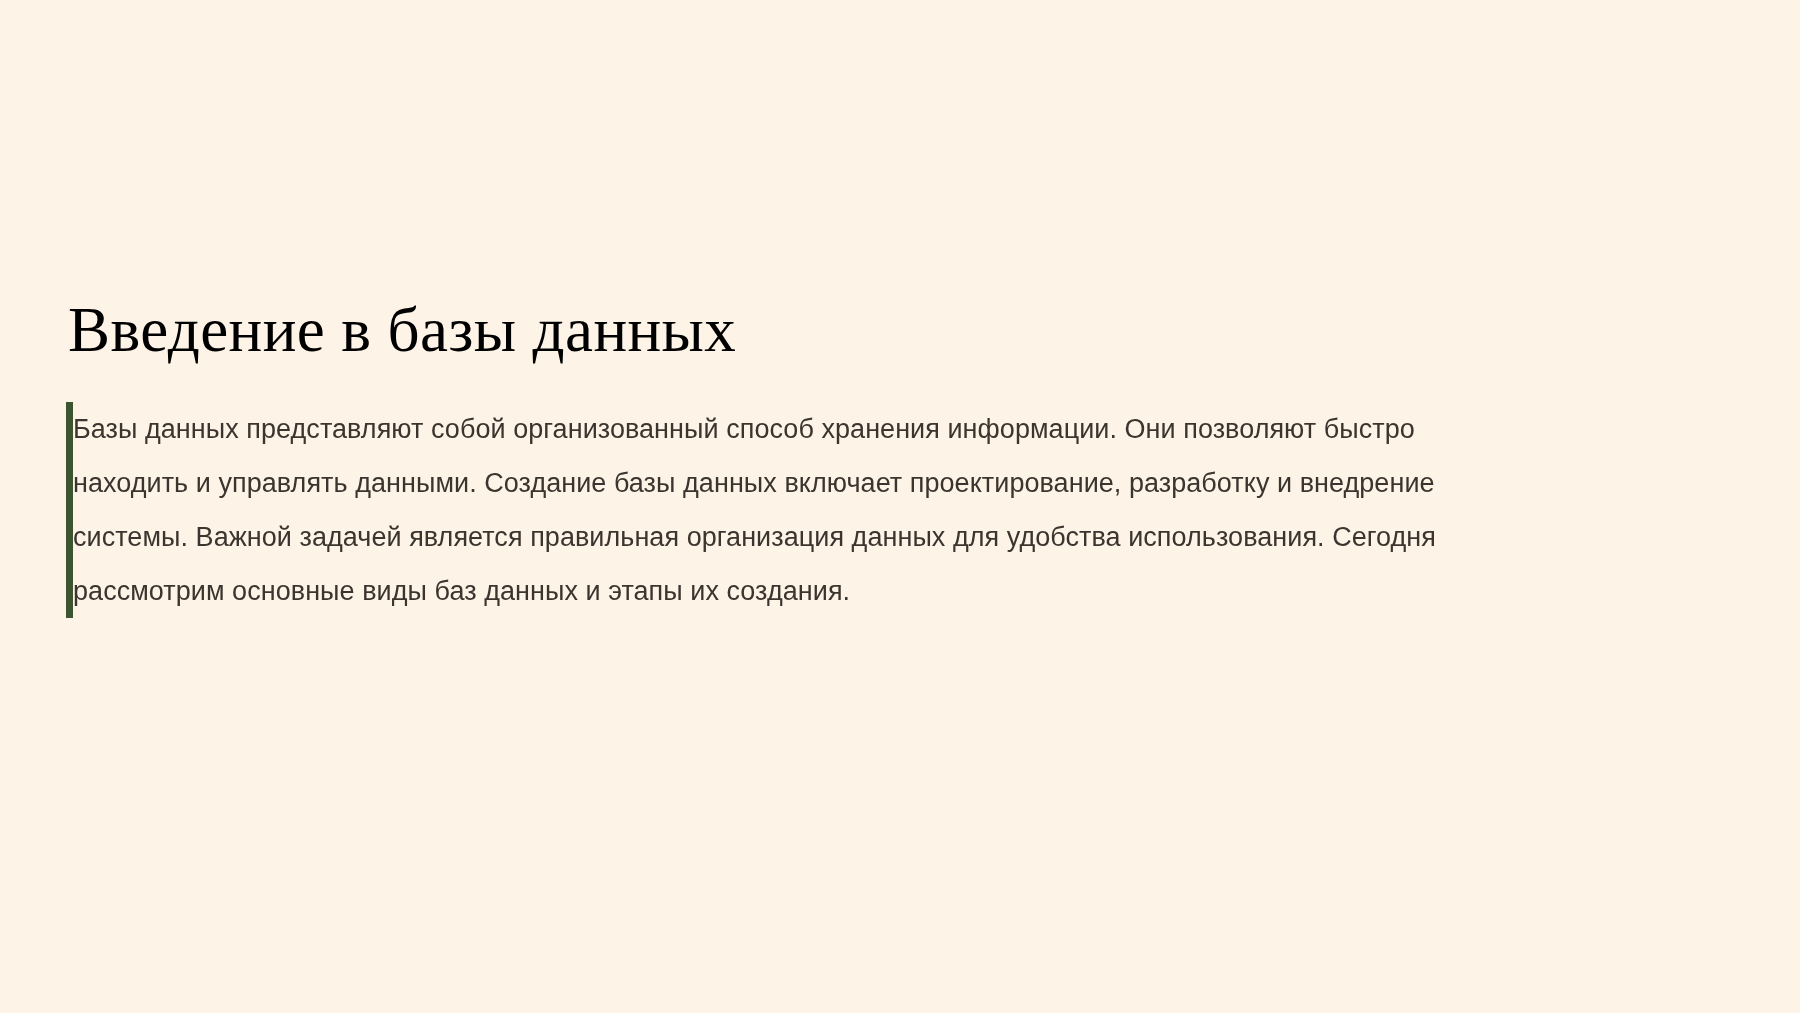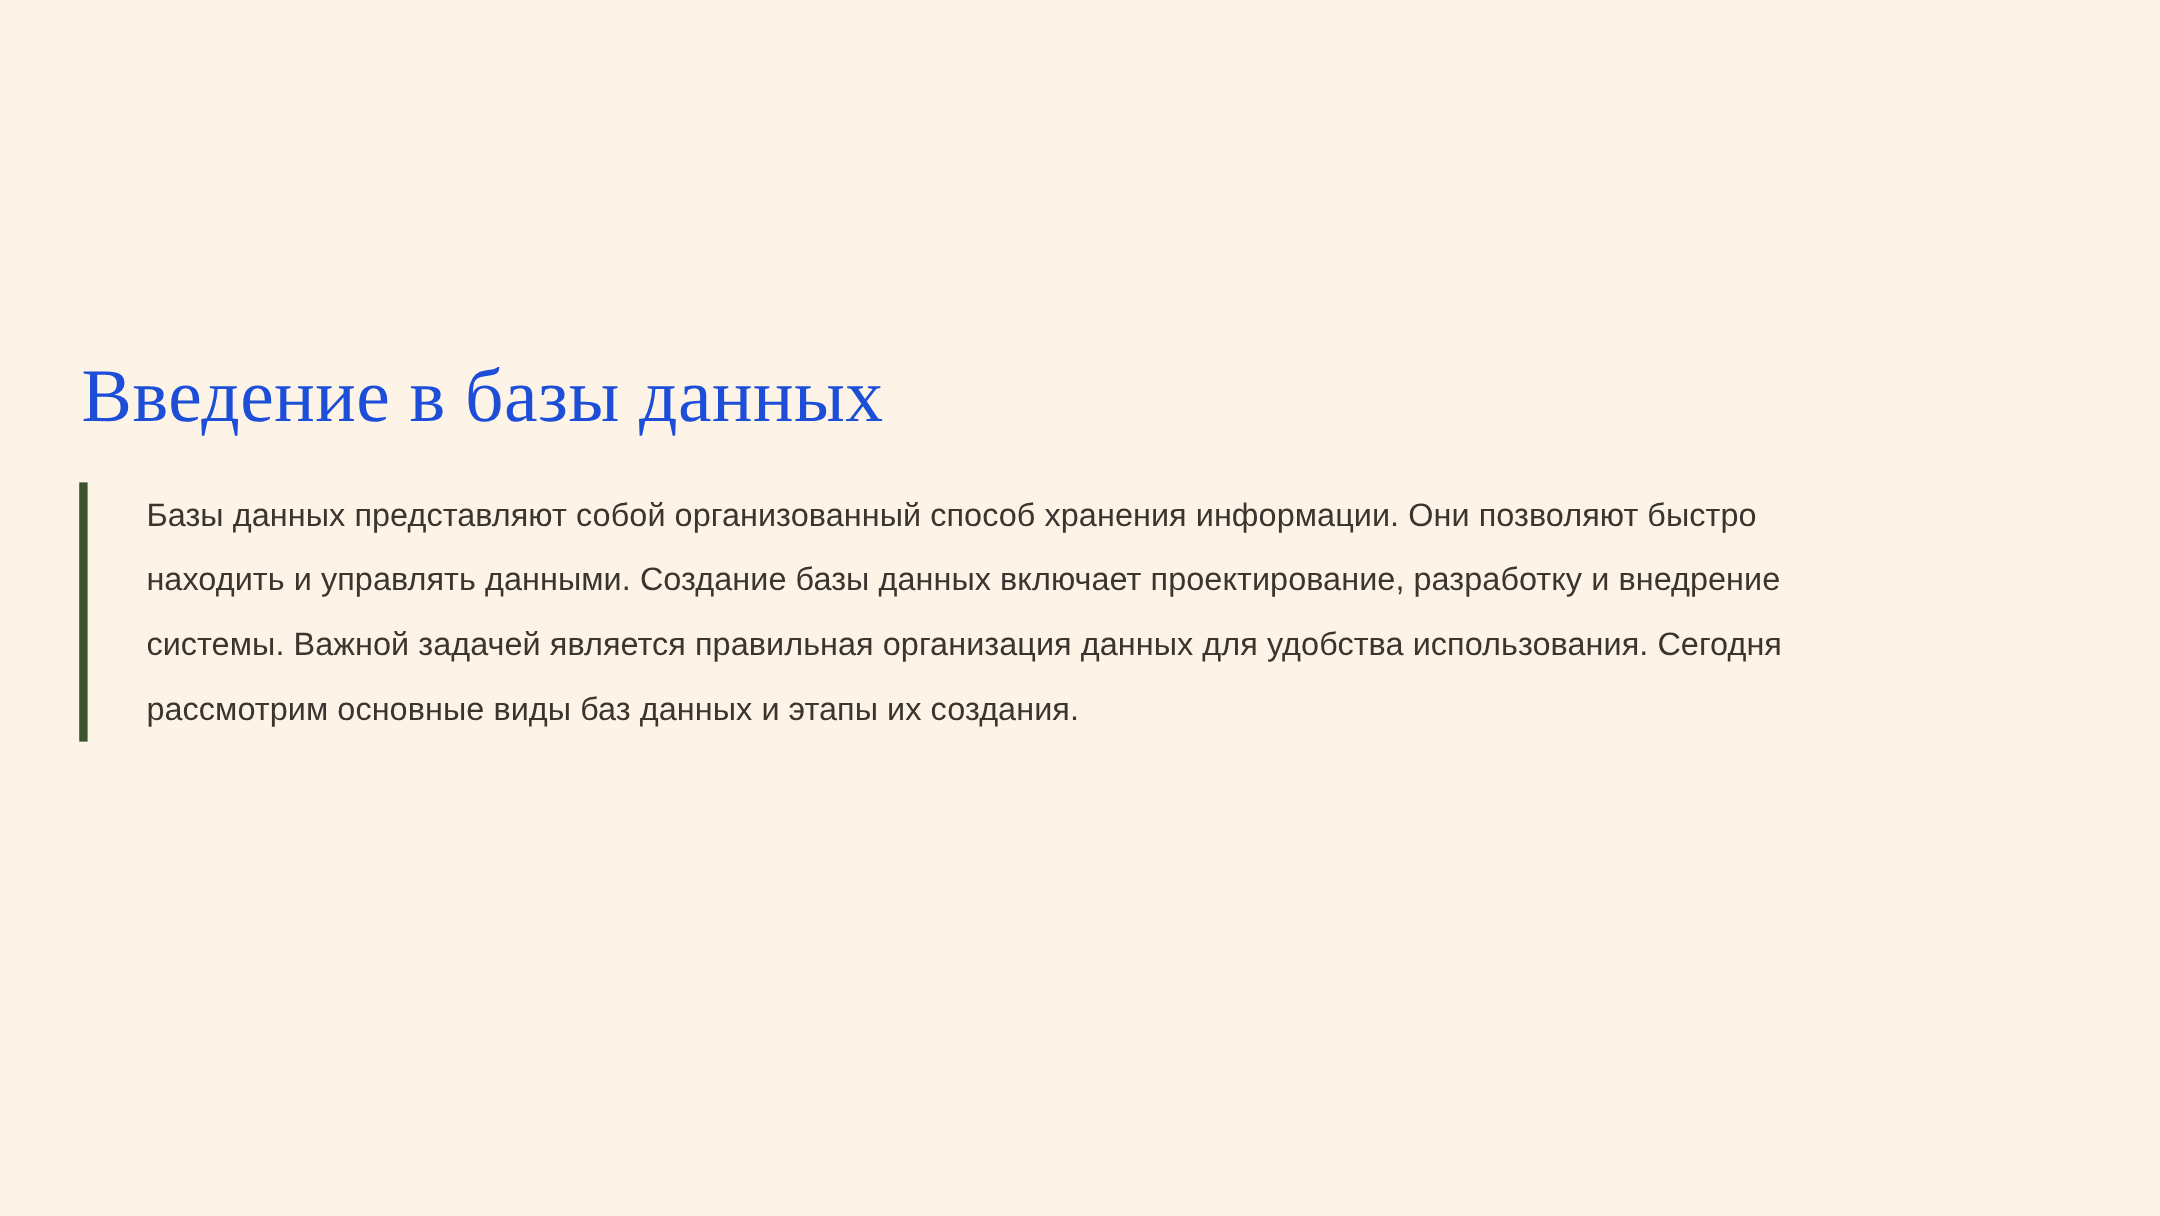--- a/index.html
+++ b/index.html
@@ -29,31 +29,30 @@
     position: absolute;
     left: 68px;
     top: 296px;
     width: 1600px;
     margin: 0;
     font-family: "Liberation Serif", "DejaVu Serif", serif;
     font-size: 63px;
     font-weight: 400;
     line-height: 1.08;
     letter-spacing: 0.4px;
-    color: #1d4ed8;
+    color: #000000;
     white-space: nowrap;
   }
 
   
   #body-block {
     position: absolute;
     left: 66px;
     top: 402px;
     width: 1420px;
-    padding-left: 49px;
     border-left: 7px solid #3d5430;
     box-sizing: content-box;
   }
 
   #body-paragraph {
     margin: 0;
     font-family: "Liberation Sans", "DejaVu Sans", sans-serif;
     font-size: 27px;
     font-weight: 400;
     line-height: 54px;

